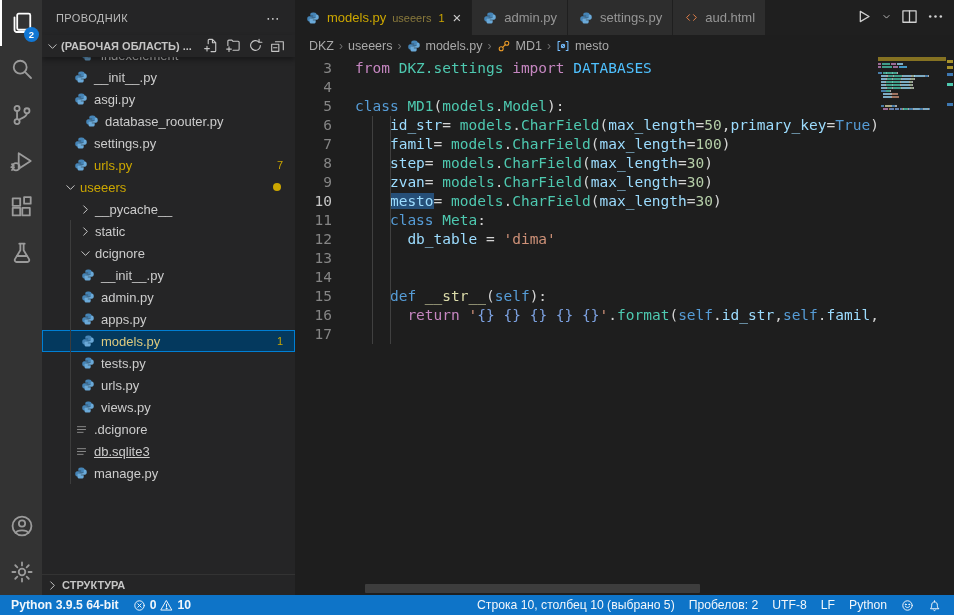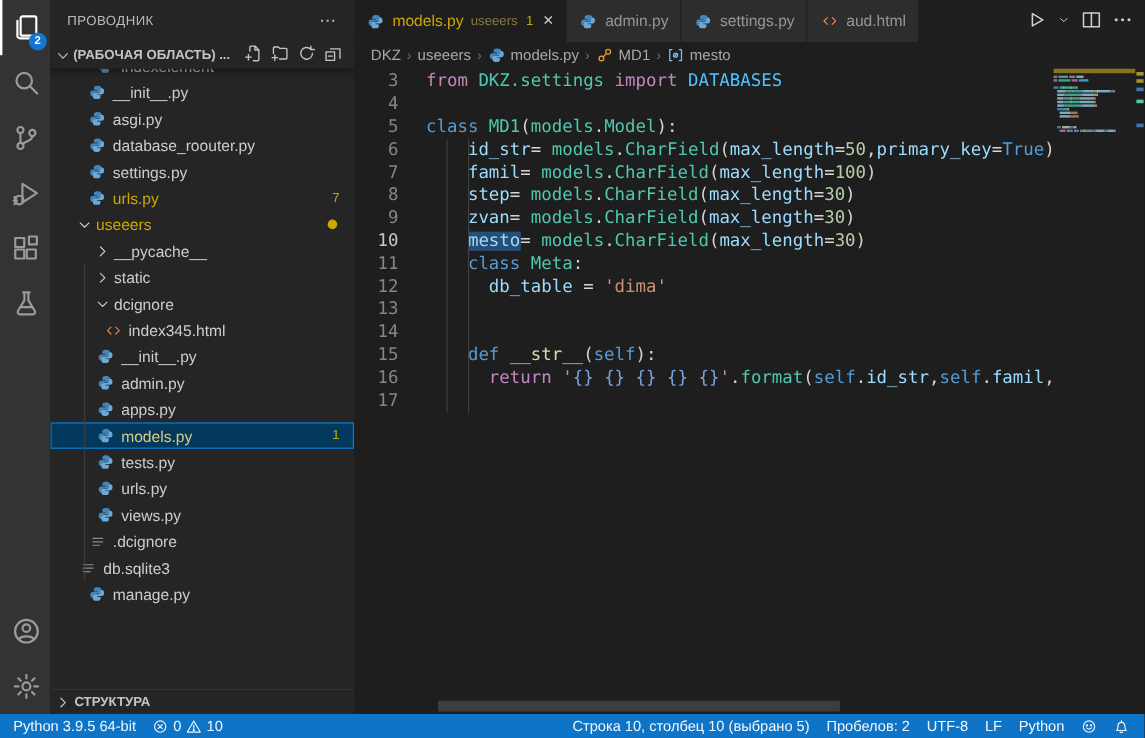--- a/index.html
+++ b/index.html
@@ -76,21 +76,21 @@
   .mm-band { height:4px; margin-bottom:2px; }
   .mm-row { height:2px; margin-bottom:1px; display:flex; }
   .mm-row span { height:2px; display:inline-block; opacity:.75; }
   .overview { position:absolute; right:0; top:0; width:8px; bottom:0; }
   .ov-mark { position:absolute; right:1px; width:6px; height:3px; }
   .hthumb { position:absolute; bottom:2px; height:9px; background:rgba(121,121,121,.35); border-radius:1px; cursor:pointer; }
   
   .status-bar { position:absolute; left:0; right:0; bottom:0; height:20px; background:var(--c-status_bar_bg,#0e74c8); color:#f2f6fa; display:flex; align-items:center; font-size:12.2px; }
   .st-item { display:flex; align-items:center; gap:4px; padding:0 7px; height:100%; cursor:pointer; white-space:nowrap; }
   .st-item .ic { width:13px; height:13px; }
-  .st-left { display:flex; align-items:center; padding-left:4px; }
+  .st-left { display:flex; align-items:center; padding-left:4px;font-weight:bold; }
   .st-right { margin-left:auto; display:flex; align-items:center; padding-right:6px; }
   .ic { flex:none; }
 </style>
 </head>
 <body>
 
 <div class="window">
   <div class="activity-bar" id="activityBar">
       <div class="ab-item active">
         <svg class="ic" width="24" height="24" viewBox="0 0 16 16" fill="none" stroke="currentColor" stroke-width="1.2" stroke-linecap="round" stroke-linejoin="round">
@@ -203,21 +203,21 @@
         </div>
         <div class="trow" style="padding-left: 31px;">
           <span class="ficon">
             <svg class="ic" width="14" height="14" viewBox="0 0 16 16" fill="none" stroke="currentColor" stroke-width="1.2" stroke-linecap="round" stroke-linejoin="round">
               <path d="M7.9 1.6c-2.2 0-3 .9-3 2.2v1.7h3.3v.6H3.6c-1.4 0-2.2 1.1-2.2 2.9s.8 2.9 2.2 2.9h1.2V9.7c0-1.1.9-2 2-2h3.3c1.1 0 1.9-.8 1.9-1.9V3.8c0-1.3-.9-2.2-3-2.2z" fill="#4584b6" stroke="none"></path>
               <path d="M8.1 14.4c2.2 0 3-.9 3-2.2v-1.7H7.8v-.6h4.6c1.4 0 2.2-1.1 2.2-2.9s-.8-2.9-2.2-2.9h-1.2v2.1c0 1.1-.9 2-2 2H5.9c-1.1 0-1.9.8-1.9 1.9v2.1c0 1.3.9 2.2 3 2.2z" fill="#6aa9d8" stroke="none"></path>
             </svg>
           </span>
           <span class="lbl">asgi.py</span>
         </div>
-        <div class="trow" style="padding-left: 31px;">
+        <div class="trow" style="padding-left: 42px;">
           <span class="ficon">
             <svg class="ic" width="14" height="14" viewBox="0 0 16 16" fill="none" stroke="currentColor" stroke-width="1.2" stroke-linecap="round" stroke-linejoin="round">
               <path d="M7.9 1.6c-2.2 0-3 .9-3 2.2v1.7h3.3v.6H3.6c-1.4 0-2.2 1.1-2.2 2.9s.8 2.9 2.2 2.9h1.2V9.7c0-1.1.9-2 2-2h3.3c1.1 0 1.9-.8 1.9-1.9V3.8c0-1.3-.9-2.2-3-2.2z" fill="#4584b6" stroke="none"></path>
               <path d="M8.1 14.4c2.2 0 3-.9 3-2.2v-1.7H7.8v-.6h4.6c1.4 0 2.2-1.1 2.2-2.9s-.8-2.9-2.2-2.9h-1.2v2.1c0 1.1-.9 2-2 2H5.9c-1.1 0-1.9.8-1.9 1.9v2.1c0 1.3.9 2.2 3 2.2z" fill="#6aa9d8" stroke="none"></path>
             </svg>
           </span>
           <span class="lbl">database_roouter.py</span>
         </div>
         <div class="trow" style="padding-left: 31px;">
           <span class="ficon">
@@ -264,28 +264,20 @@
           <span class="lbl">static</span>
         </div>
         <div class="trow" style="padding-left: 37px;">
           <span class="chev">
             <svg class="ic" width="13" height="13" viewBox="0 0 16 16" fill="none" stroke="currentColor" stroke-width="1.2" stroke-linecap="round" stroke-linejoin="round">
               <path d="M3.5 5.8L8 10.3l4.5-4.5"></path>
             </svg>
           </span>
           <span class="lbl">dcignore</span>
         </div>
-        <div class="trow" style="padding-left: 44px;">
-          <span class="ficon">
-            <svg class="ic" width="13" height="13" viewBox="0 0 16 16" fill="none" stroke="#e8834a" stroke-width="1.2" stroke-linecap="round" stroke-linejoin="round">
-              <path d="M5.5 4.5L2 8l3.5 3.5M10.5 4.5L14 8l-3.5 3.5"></path>
-            </svg>
-          </span>
-          <span class="lbl">index345.html</span>
-        </div>
         <div class="trow" style="padding-left: 38px;">
           <span class="ficon">
             <svg class="ic" width="14" height="14" viewBox="0 0 16 16" fill="none" stroke="currentColor" stroke-width="1.2" stroke-linecap="round" stroke-linejoin="round">
               <path d="M7.9 1.6c-2.2 0-3 .9-3 2.2v1.7h3.3v.6H3.6c-1.4 0-2.2 1.1-2.2 2.9s.8 2.9 2.2 2.9h1.2V9.7c0-1.1.9-2 2-2h3.3c1.1 0 1.9-.8 1.9-1.9V3.8c0-1.3-.9-2.2-3-2.2z" fill="#4584b6" stroke="none"></path>
               <path d="M8.1 14.4c2.2 0 3-.9 3-2.2v-1.7H7.8v-.6h4.6c1.4 0 2.2-1.1 2.2-2.9s-.8-2.9-2.2-2.9h-1.2v2.1c0 1.1-.9 2-2 2H5.9c-1.1 0-1.9.8-1.9 1.9v2.1c0 1.3.9 2.2 3 2.2z" fill="#6aa9d8" stroke="none"></path>
             </svg>
           </span>
           <span class="lbl">__init__.py</span>
         </div>
         <div class="trow" style="padding-left: 38px;">
@@ -344,21 +336,21 @@
           <span class="lbl">views.py</span>
         </div>
         <div class="trow" style="padding-left: 31px;">
           <span class="ficon">
             <svg class="ic" width="13" height="13" viewBox="0 0 16 16" fill="none" stroke="#8a8a8a" stroke-width="1.2" stroke-linecap="round" stroke-linejoin="round">
               <path d="M3 4.5h10M3 8h10M3 11.5h7"></path>
             </svg>
           </span>
           <span class="lbl">.dcignore</span>
         </div>
-        <div class="trow" style="padding-left: 23px;">
+        <div class="trow" style="padding-left: 31px; text-decoration: underline;">
           <span class="ficon">
             <svg class="ic" width="13" height="13" viewBox="0 0 16 16" fill="none" stroke="#8a8a8a" stroke-width="1.2" stroke-linecap="round" stroke-linejoin="round">
               <path d="M3 4.5h10M3 8h10M3 11.5h7"></path>
             </svg>
           </span>
           <span class="lbl">db.sqlite3</span>
         </div>
         <div class="trow" style="padding-left: 31px;">
           <span class="ficon">
             <svg class="ic" width="14" height="14" viewBox="0 0 16 16" fill="none" stroke="currentColor" stroke-width="1.2" stroke-linecap="round" stroke-linejoin="round">

